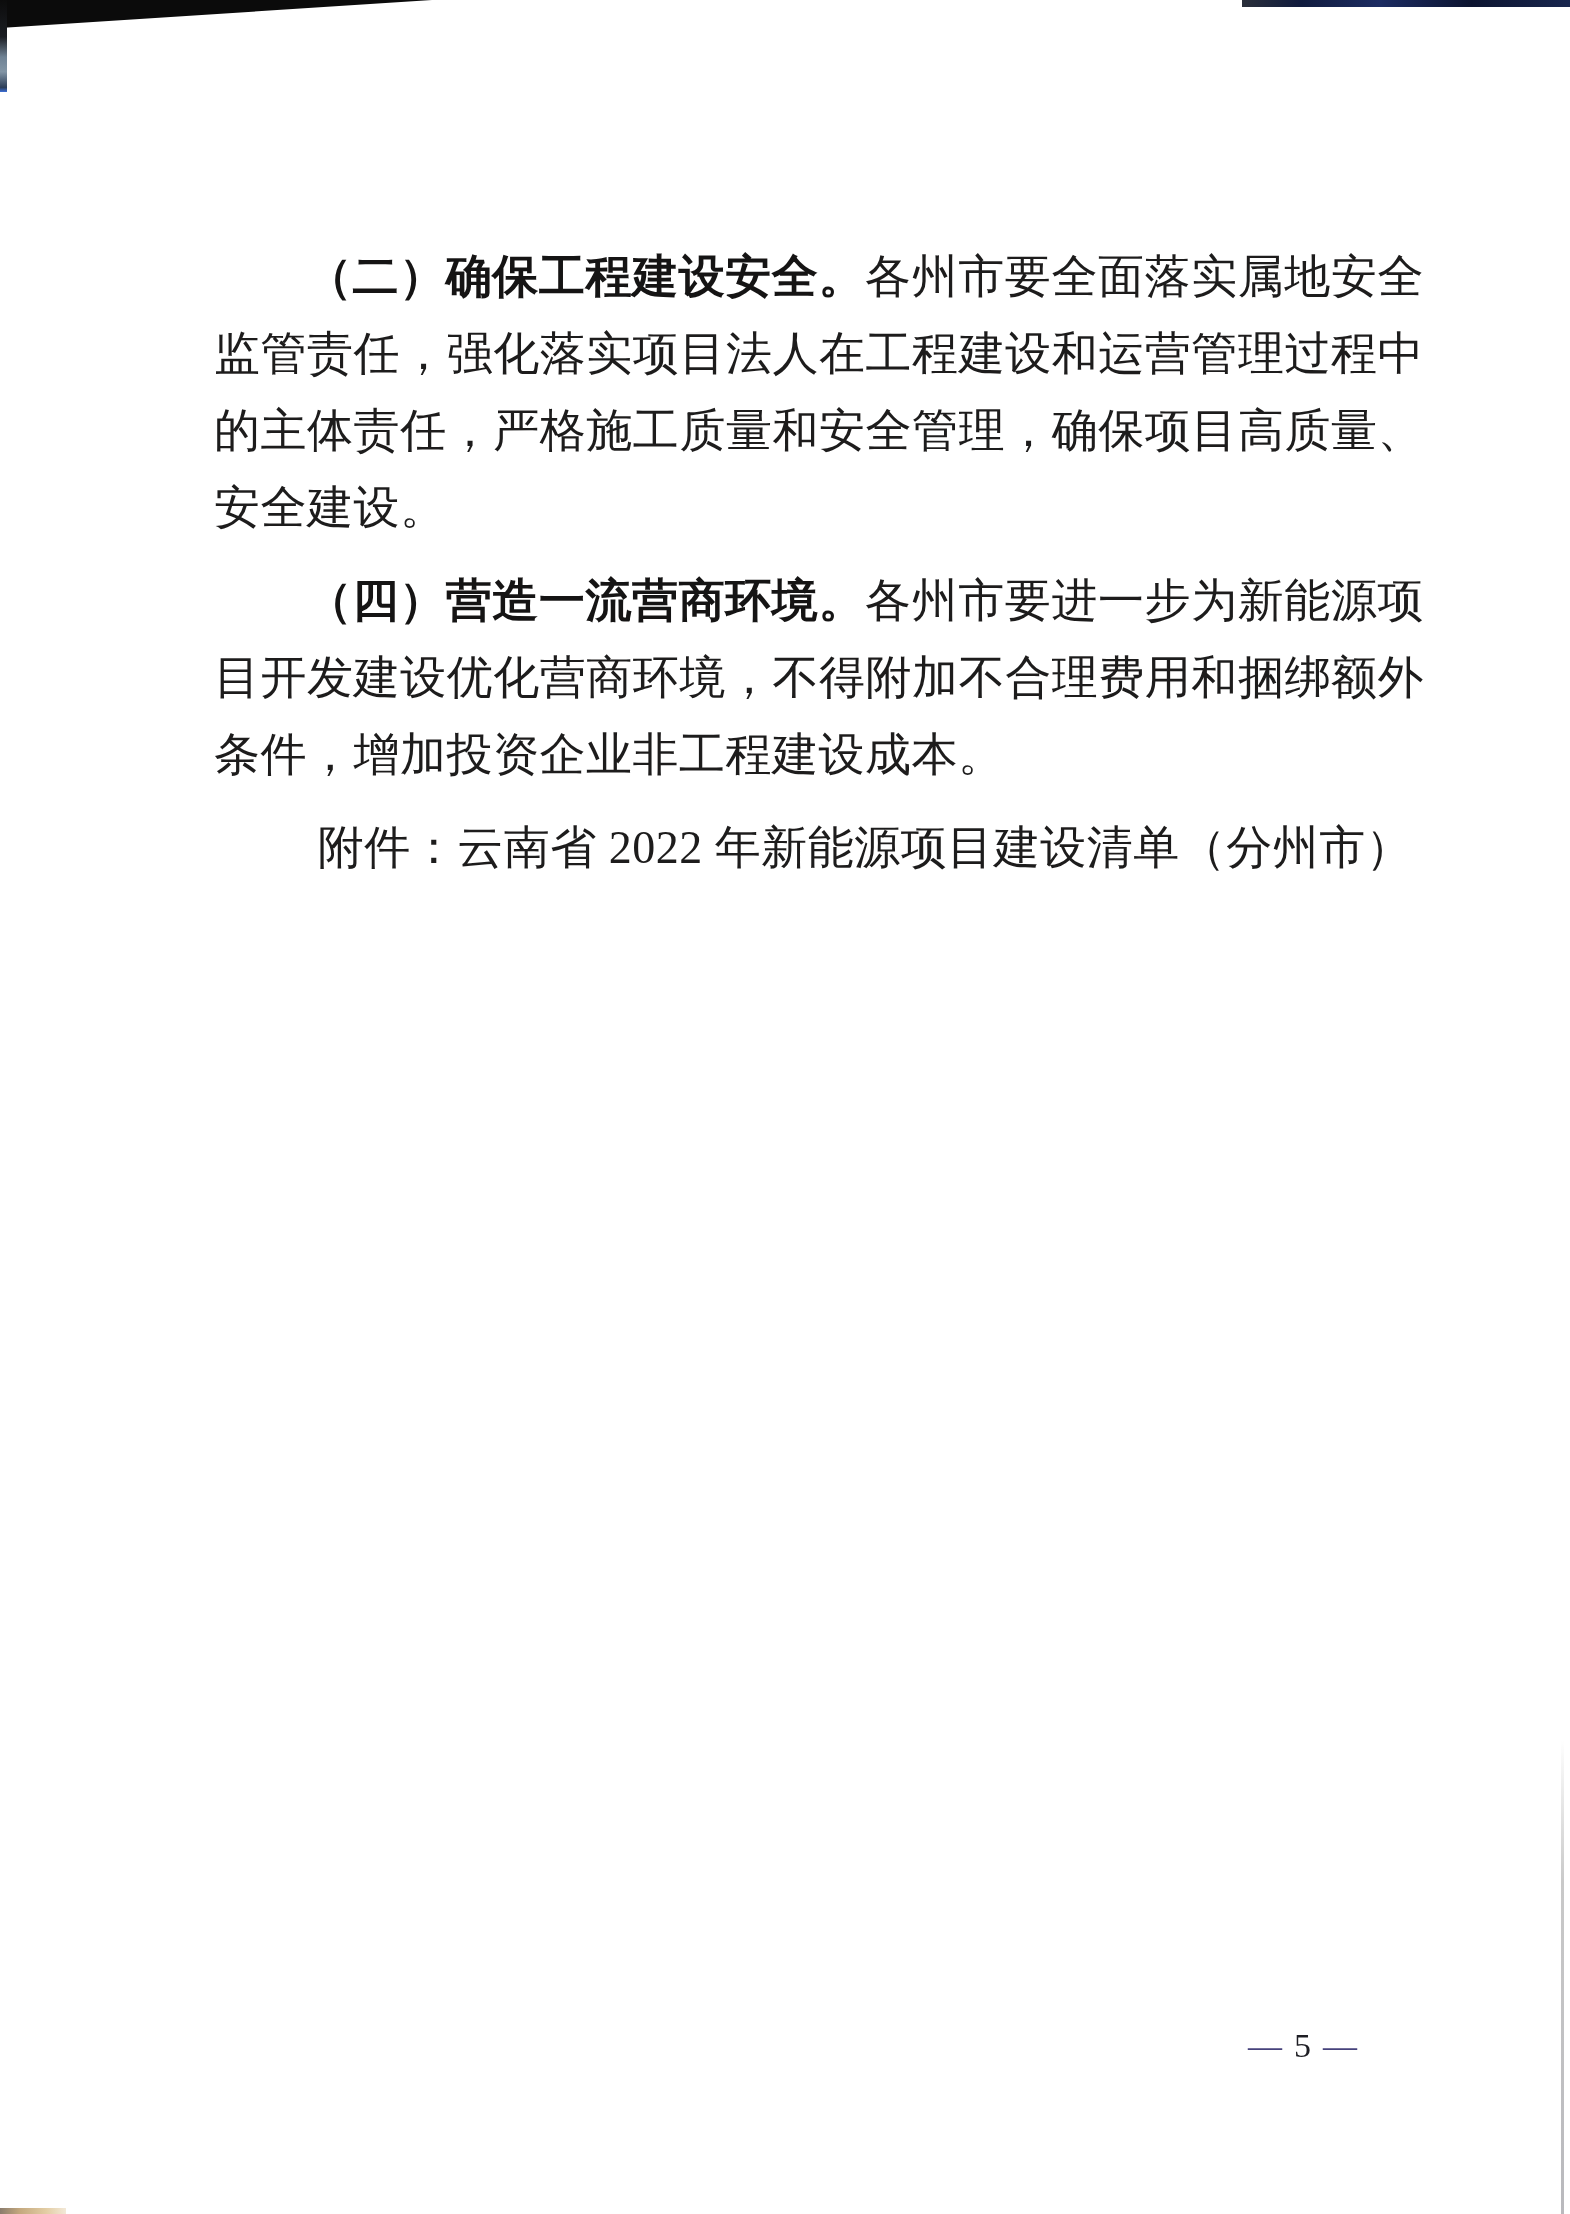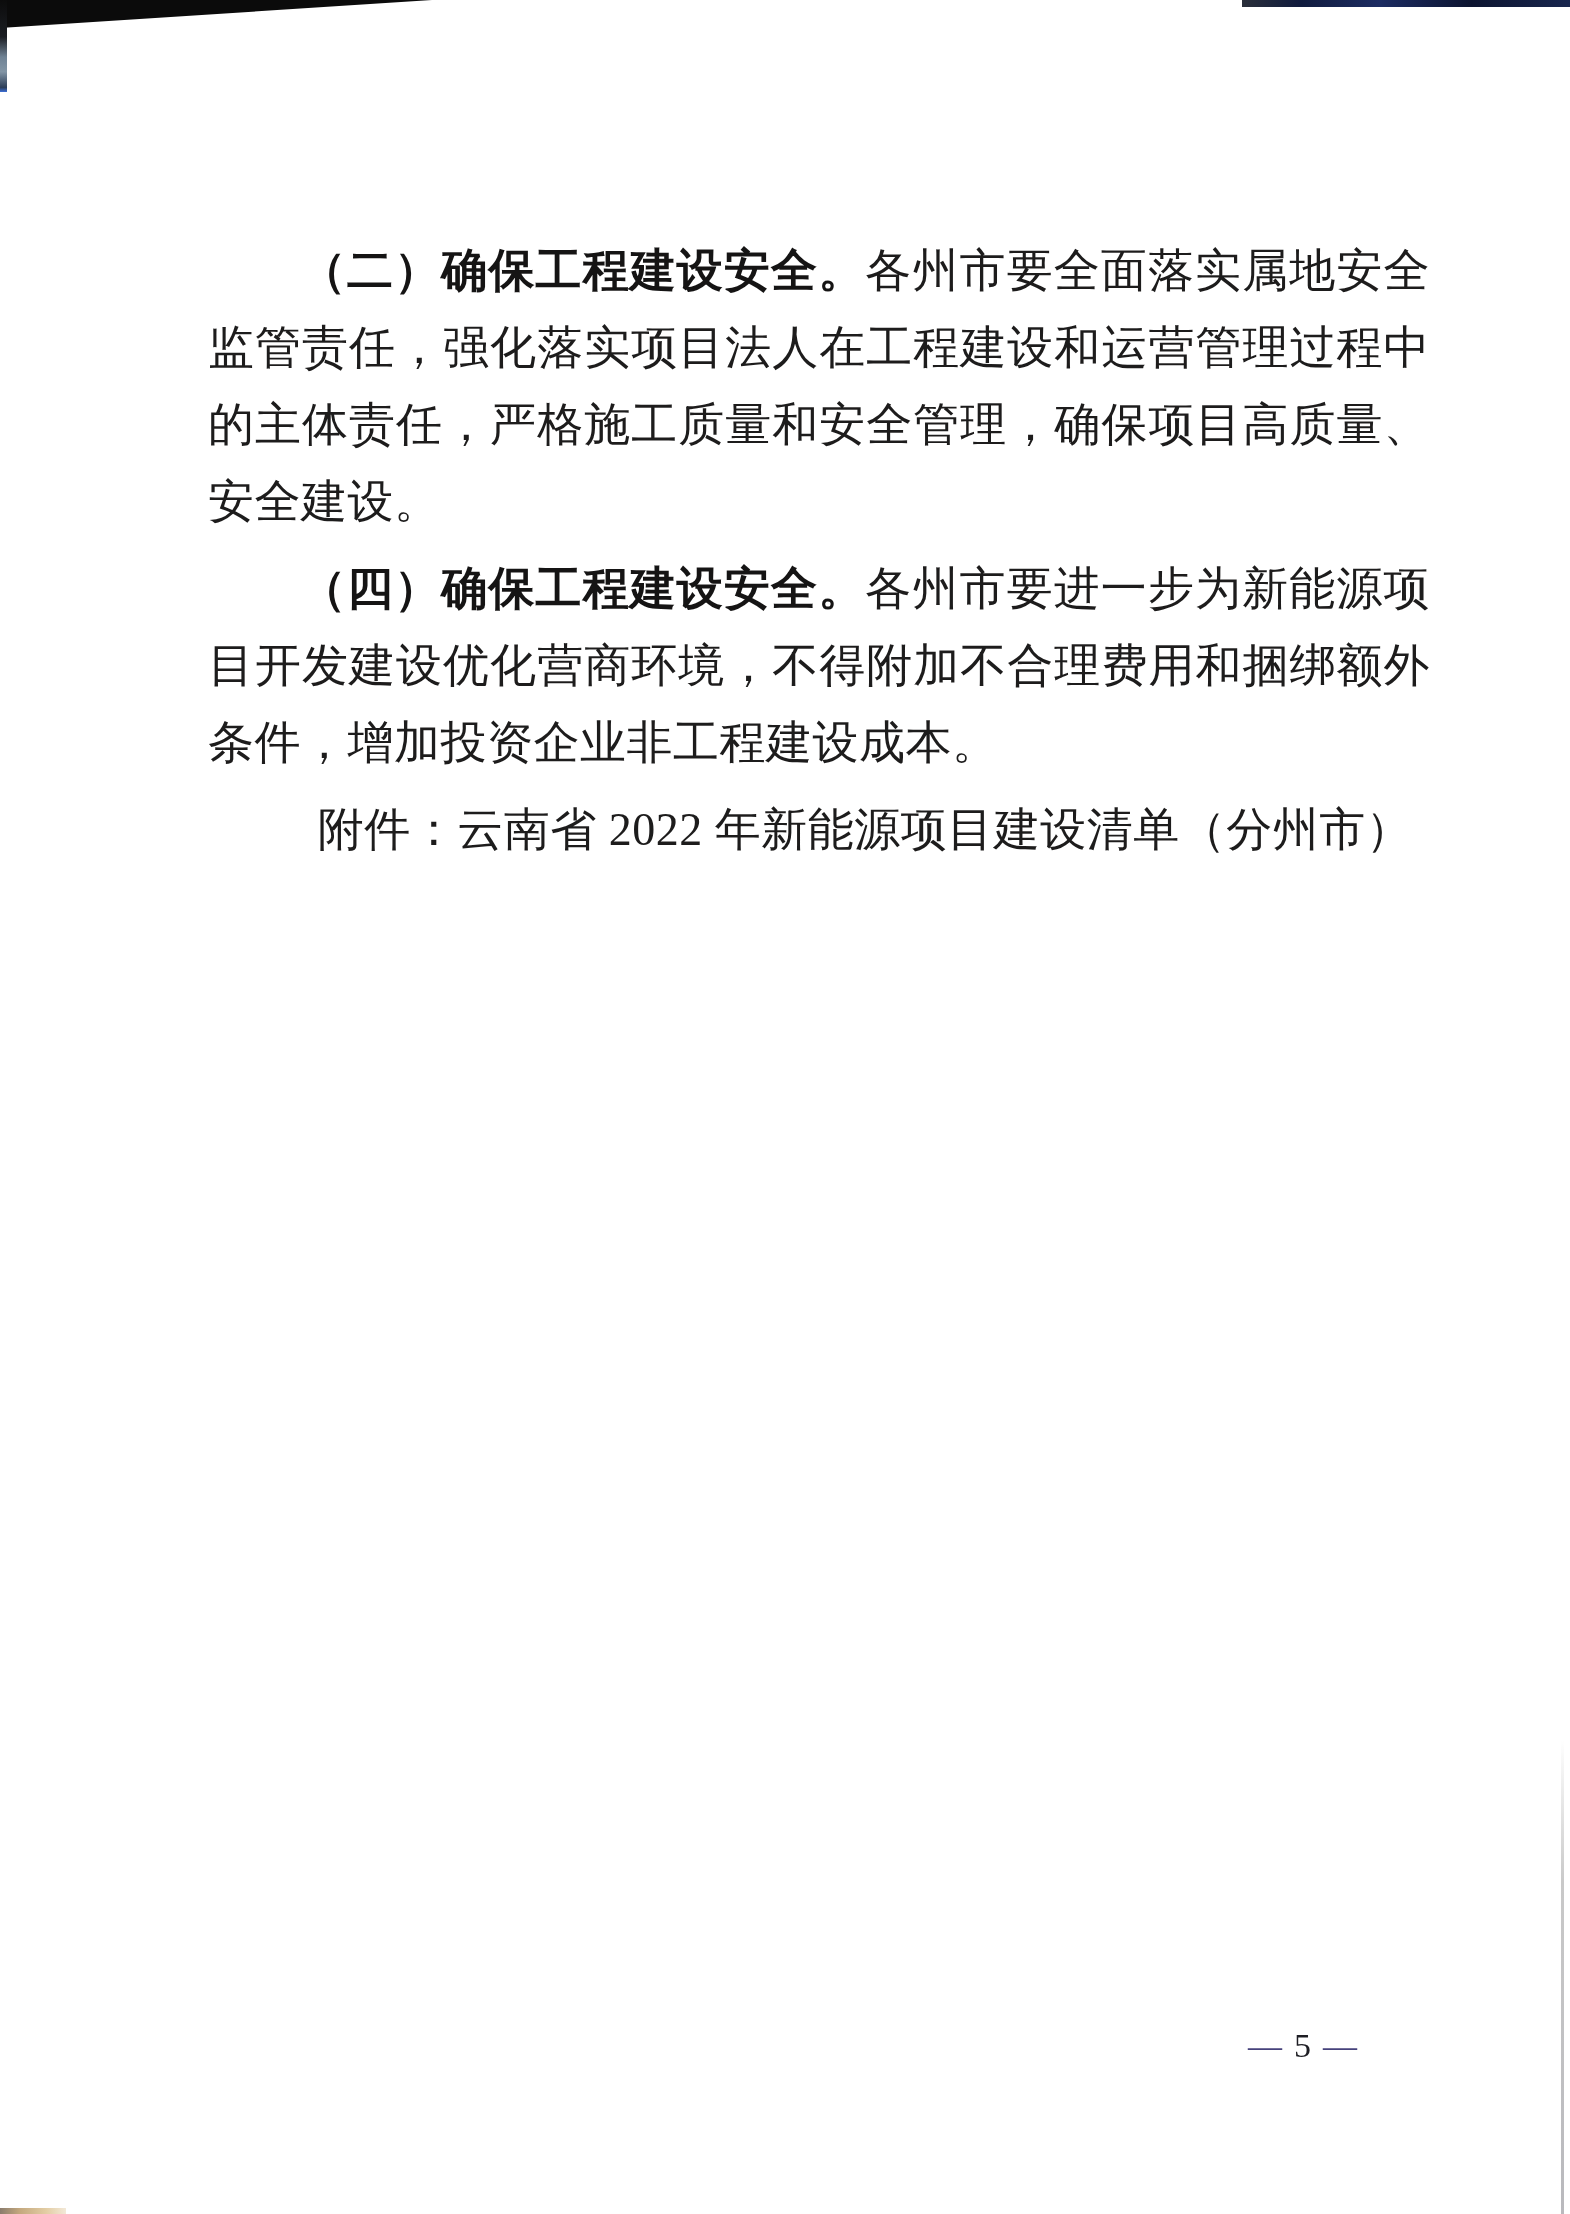--- a/index.html
+++ b/index.html
@@ -50,21 +50,21 @@
     left: 198px;
     top: 222px;
     width: 1242px;
     font-size: 46px;
     line-height: 77px;
     color: #1d1c1c;
     text-align: justify;
     letter-spacing: 0.5px;
   }
   .doc-body p {
-    margin: 10px;
+    margin: 16px;
     text-indent: 92px; 
   }
   .para-lead {
     font-weight: 700;
     color: #151414;
   }
   .attachment-line {
     margin-top: 47px;
     text-indent: 85px;
     text-align: center;
@@ -96,19 +96,19 @@
 <div class="artifact strip-left-edge"></div>
 <div class="artifact strip-top-right"></div>
 <div class="artifact line-right-edge"></div>
 <div class="artifact strip-bottom-left"></div>
 
 <div class="doc-body">
 
   <p><span class="para-lead">（二）确保工程建设安全。</span><span>各州市要全面落实属地安全监管责任，强化落实项目法人在工程建设和运营管理过程中的主体责任，严格施工质量和安全管理，确保项目高质量、安全建设。</span></p>
 
 
-  <p><span class="para-lead">（四）确保工程建设安全。</span><span>各州市要进一步为新能源项目开发建设优化营商环境，不得附加不合理费用和捆绑额外条件，增加投资企业非工程建设成本。</span></p>
+  <p><span class="para-lead">（四）营造一流营商环境。</span><span>各州市要进一步为新能源项目开发建设优化营商环境，不得附加不合理费用和捆绑额外条件，增加投资企业非工程建设成本。</span></p>
 
   <p class="attachment-line">附件：云南省 2022 年新能源项目建设清单（分州市）</p>
 
 </div>
 
 <div class="page-footer"><span class="footer-dash">—</span><span class="footer-num">5</span><span class="footer-dash">—</span></div>
 
 </body></html>

